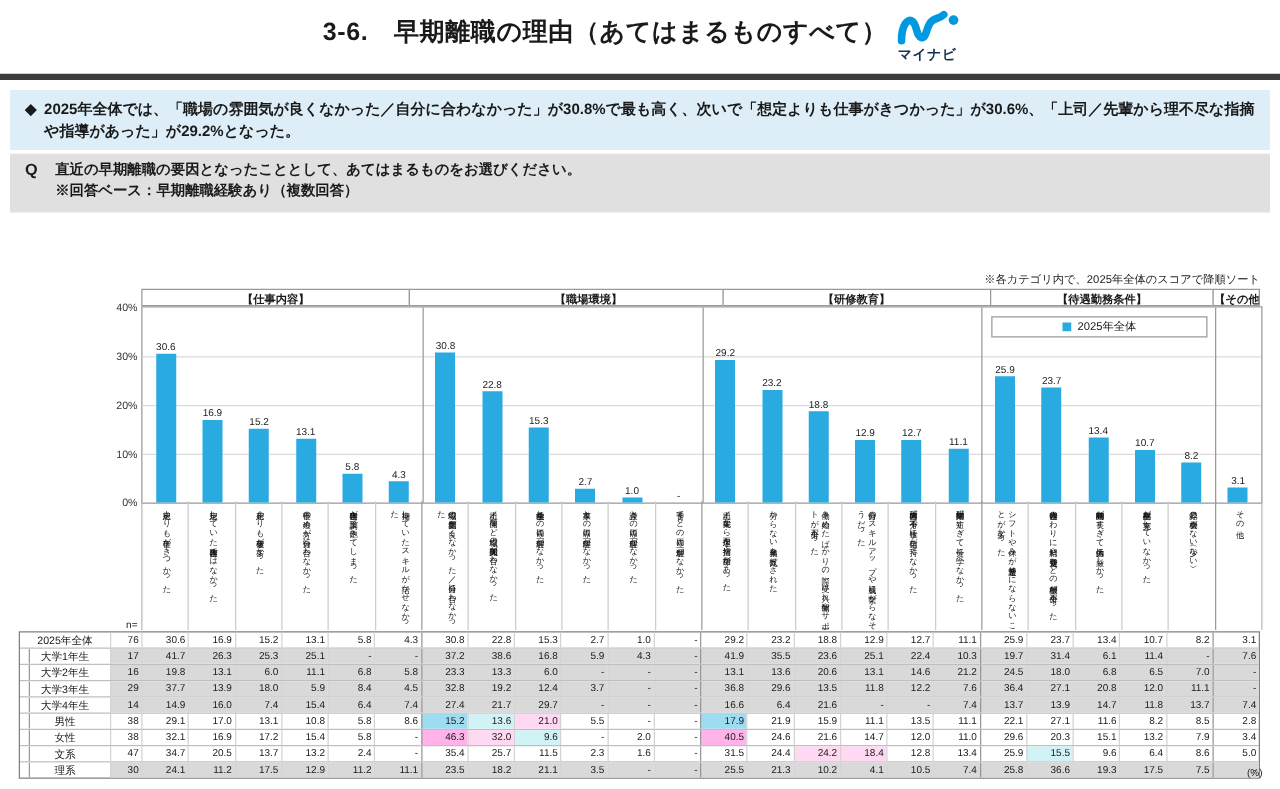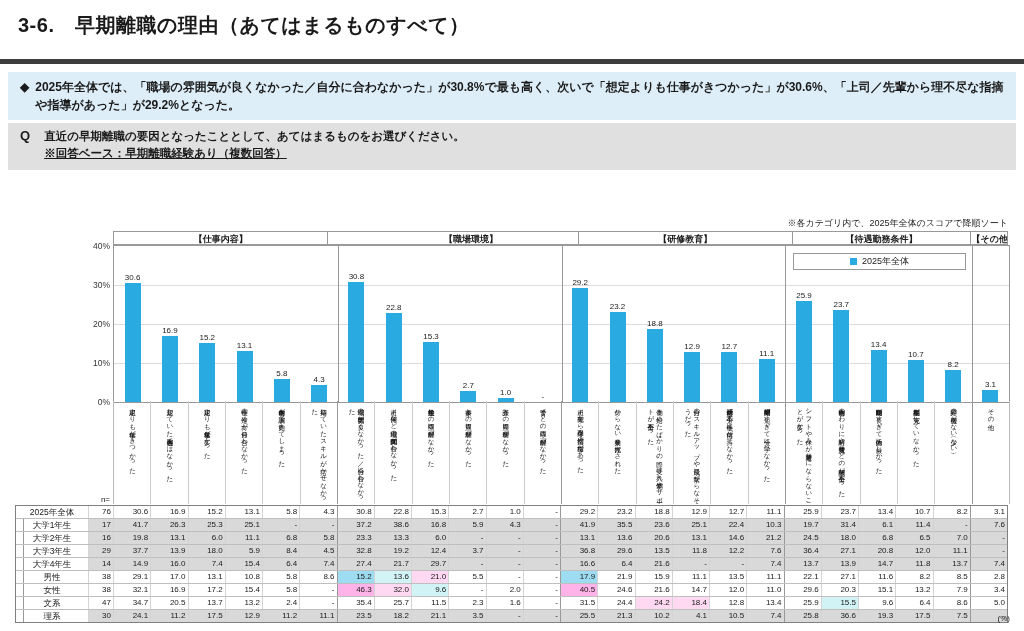--- a/index.html
+++ b/index.html
@@ -1,29 +1,29 @@
 <!DOCTYPE html>
 <html><head>
 <meta charset="utf-8">
 <style>
   html,body{margin:0;padding:0;}
   body{width:1024px;height:631px;background:#fff;font-family:"Liberation Sans",sans-serif;color:#1a1a1a;overflow:hidden;position:relative;}
-  .page-header{display:flex;justify-content:space-between;align-items:flex-start;padding:8px 10px 0 18px;height:48px;}
+  .page-header{display:flex;justify-content:center;align-items:flex-start;padding:8px 10px 0 18px;height:48px;}
   .title{font-size:20px;font-weight:bold;letter-spacing:.5px;padding-top:4px;}
   .logo{width:64px;text-align:center;line-height:1;}
   .logo svg{display:block;margin:0 auto;}
   .logo-text{font-size:11px;font-weight:bold;color:#15324e;margin-top:1px;letter-spacing:.5px;}
   .rule{height:5px;background:#3d3d3d;margin-top:3px;}
   .summary-box{margin:8px 8px 0 8px;background:#ddeef8;padding:6px 12px;display:flex;gap:6px;}
   .summary-bullet{font-size:12px;font-weight:bold;line-height:1.5;}
   .summary-text{font-size:12px;font-weight:bold;line-height:1.5;}
   .q-box{margin:3px 8px 0 8px;background:#e0e0e0;padding:5px 12px 7px 12px;display:flex;gap:14px;}
   .q-mark{font-size:13px;font-weight:bold;}
   .q-text{font-size:11.5px;font-weight:bold;line-height:1.5;}
-  .q-note{font-size:11.5px;font-weight:bold;line-height:1.5;text-decoration:underline;}
+  .q-note{font-size:11.5px;font-weight:bold;line-height:1.5;}
 
   .chart-wrap{position:absolute;left:0;top:213px;width:1024px;height:406px;}
   .sort-note{position:absolute;top:4px;right:16px;font-size:9px;color:#222;}
   .cat-row{position:absolute;top:18px;left:113px;width:895px;height:14px;display:flex;}
   .cat-cell{border:1px solid #999;margin-left:-1px;font-size:9px;font-weight:bold;text-align:center;line-height:14px;background:#fff;flex-basis:0;overflow:hidden;white-space:nowrap;}
   .cat-cell:first-child{margin-left:0;text-align:center;}
   .plot{position:absolute;top:32px;left:113px;width:895px;height:156px;border:1px solid #999;background:#fff;}
   .gridline{position:absolute;left:0;right:0;height:1px;background:#dcdcdc;}
   .secline{position:absolute;top:0;bottom:0;width:1px;background:#999;}
   .ytick{position:absolute;left:-34px;width:30px;text-align:right;font-size:8.5px;color:#333;}
@@ -57,20 +57,27 @@
   .lo5{background:#D2F3F6;}
   .lo10{background:#9EDCF2;}
   .unit{position:absolute;right:14px;top:401px;font-size:8px;}
 </style>
 </head>
 <body>
 
 <div>
   <div class="page-header">
     <div class="title">3-6.　早期離職の理由（あてはまるものすべて）</div>
+    <div class="logo">
+      <svg width="52" height="30" viewBox="0 0 60 34">
+        <path d="M6,28 C6,13 12,7 16,10 C21,14 19,23 24,25 C29,27 29,15 33,11 C36,7 41,8 45,4" fill="none" stroke="#0098DF" stroke-width="7" stroke-linecap="round"></path>
+        <circle cx="54" cy="9" r="4.5" fill="#0098DF"></circle>
+      </svg>
+      <div class="logo-text">マイナビ</div>
+    </div>
   </div>
   <div class="rule"></div>
 
   <div class="summary-box">
     <span class="summary-bullet">◆</span>
     <span class="summary-text">2025年全体では、「職場の雰囲気が良くなかった／自分に合わなかった」が30.8%で最も高く、次いで「想定よりも仕事がきつかった」が30.6%、「上司／先輩から理不尽な指摘や指導があった」が29.2%となった。</span>
   </div>
 
   <div class="q-box">
     <div class="q-mark">Q</div>

